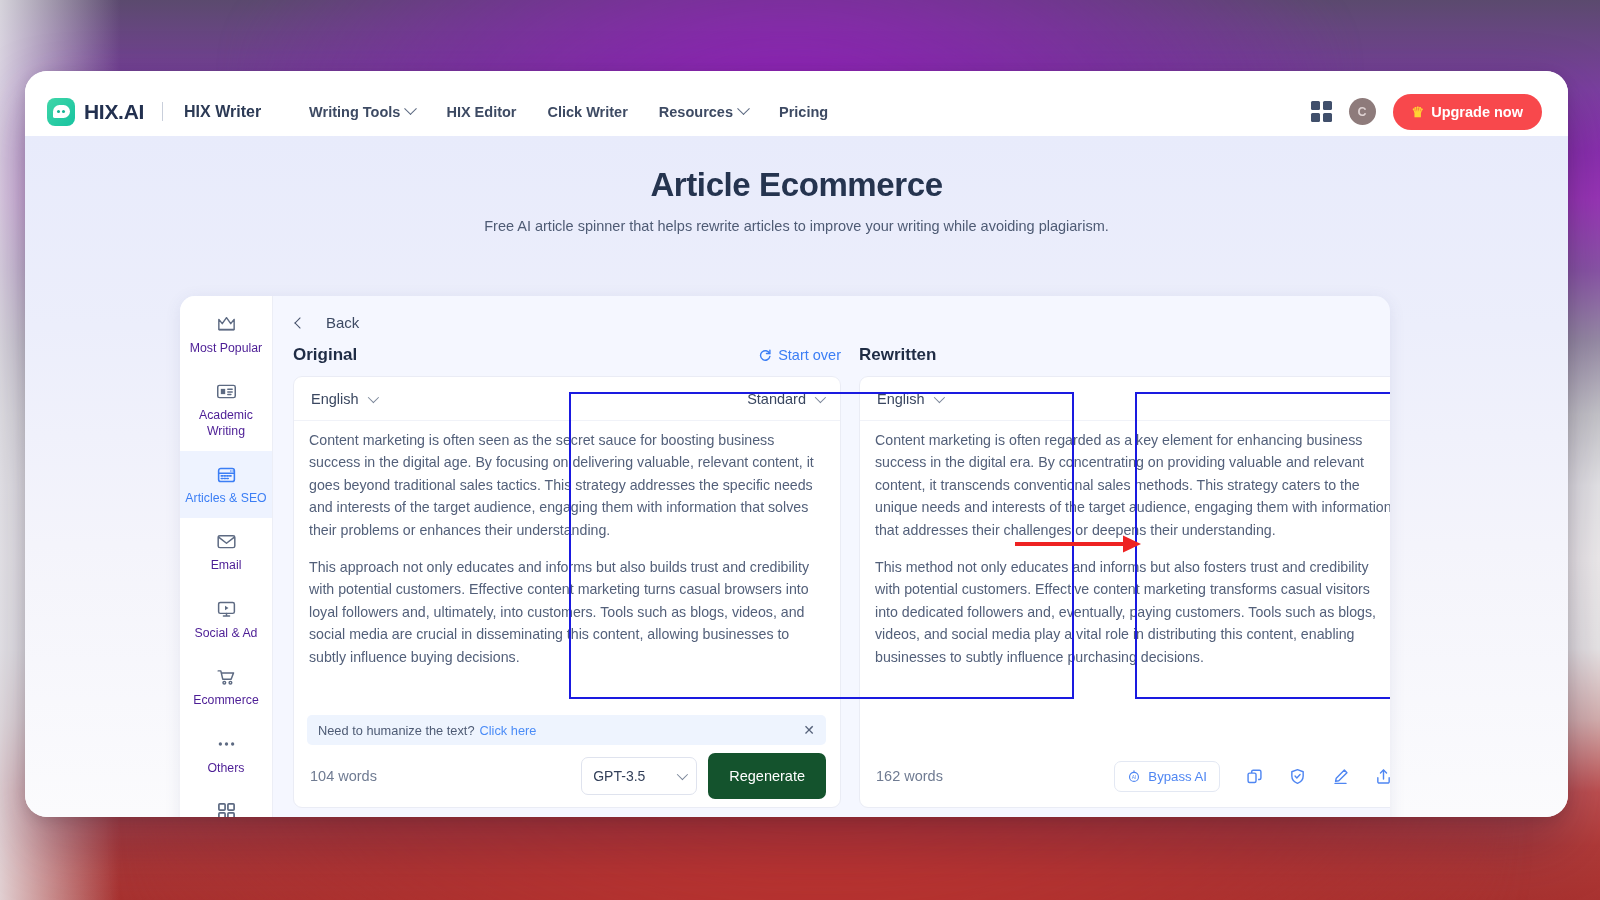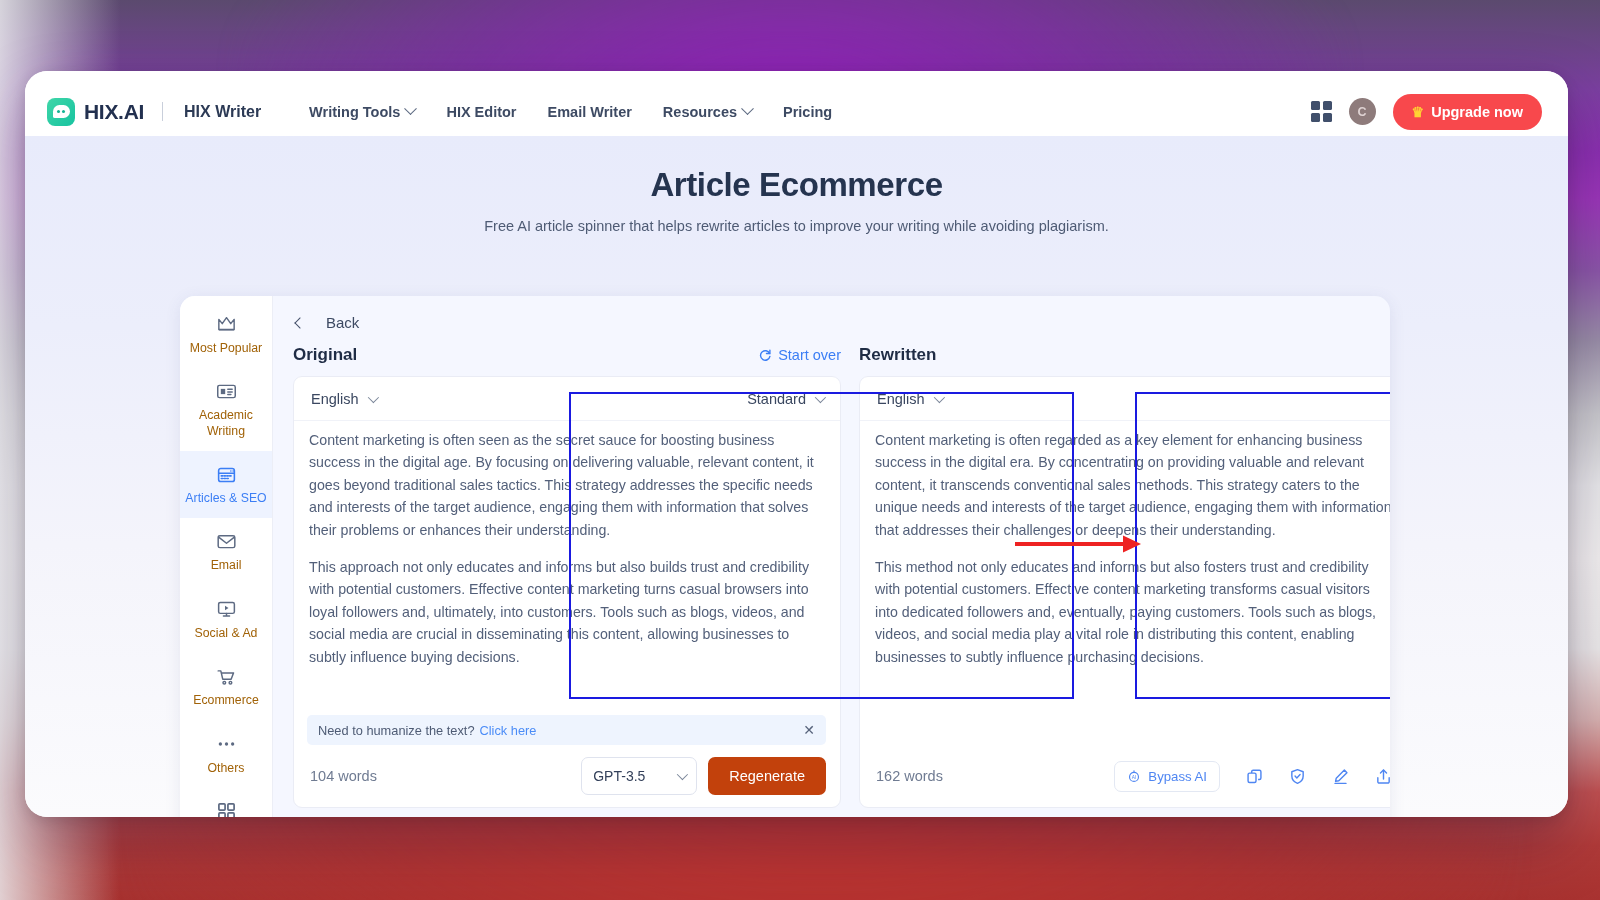--- a/index.html
+++ b/index.html
@@ -136,21 +136,21 @@
 
   
   .cat-sidebar {
     width: 93px; background: #ffffff;
     border-right: 1px solid #eceef6;
     padding-top: 5px;
     flex-shrink: 0;
   }
   .cat-item {
     padding: 13px 4px 12px; text-align: center; cursor: pointer;
-    color: #a16207; font-size: 12.3px; line-height: 1.25;
+    color: #4c1d95; font-size: 12.3px; line-height: 1.25;
   }
   .cat-item.active { background: #eef3ff; color: #3b7ef5; }
   .cat-ico { height: 21px; margin-bottom: 6px; display: flex; align-items: center; justify-content: center; }
   .cat-ico svg { display: block; }
 
   
   .tool-main { flex: 1; padding: 18px 22px 0 20px; position: relative; }
   .backrow { display: flex; align-items: center; gap: 22px; cursor: pointer; }
   .back-chev { width: 8px; height: 8px; border-left: 1.9px solid #44506a; border-bottom: 1.9px solid #44506a;
                transform: rotate(45deg); display: inline-block; margin-left: 3px; }
@@ -211,22 +211,22 @@
     height: 62px; display: flex; align-items: center; padding: 0 14px 0 16px;
   }
   .wordcount { font-size: 14.5px; color: #6f7b92; }
   .model-select {
     margin-left: auto; height: 38px; width: 116px; border: 1px solid #dfe3ee; border-radius: 7px;
     display: flex; align-items: center; padding: 0 11px; font-size: 14px; color: #33405a; cursor: pointer;
     background: #fff;
   }
   .model-select .sel-chev { margin-left: auto; }
   .regen-btn {
-    margin-left: 11px; height: 38px; padding: 0 21px; border-radius: 7px; border: none;
-    background: #c2410c; color: #fff; font-size: 14.5px; font-weight: 500; cursor: pointer;
+    margin-left: 11px; height: 46px; padding: 0 21px; border-radius: 7px; border: none;
+    background: #14532d; color: #fff; font-size: 14.5px; font-weight: 500; cursor: pointer;
   }
   .foot-right { margin-left: auto; display: flex; align-items: center; gap: 26px; }
   .bypass-btn {
     height: 31px; padding: 0 12px; border: 1px solid #e3e8f3; border-radius: 7px; background: #fff;
     display: flex; align-items: center; gap: 7px; font-size: 13.2px; color: #4f86f2; cursor: pointer;
   }
   .ico-btn { cursor: pointer; display: flex; align-items: center; }
 </style>
 </head>
 <body>
@@ -252,21 +252,21 @@
 
     <div class="navlinks">
       <div class="navlink">
         <span>Writing Tools</span>
         <span class="chev"></span>
       </div>
       <div class="navlink">
         <span>HIX Editor</span>
       </div>
       <div class="navlink">
-        <span>Email Writer</span>
+        <span>Click Writer</span>
       </div>
       <div class="navlink">
         <span>Resources</span>
         <span class="chev"></span>
       </div>
       <div class="navlink">
         <span>Pricing</span>
       </div>
     </div>
 

